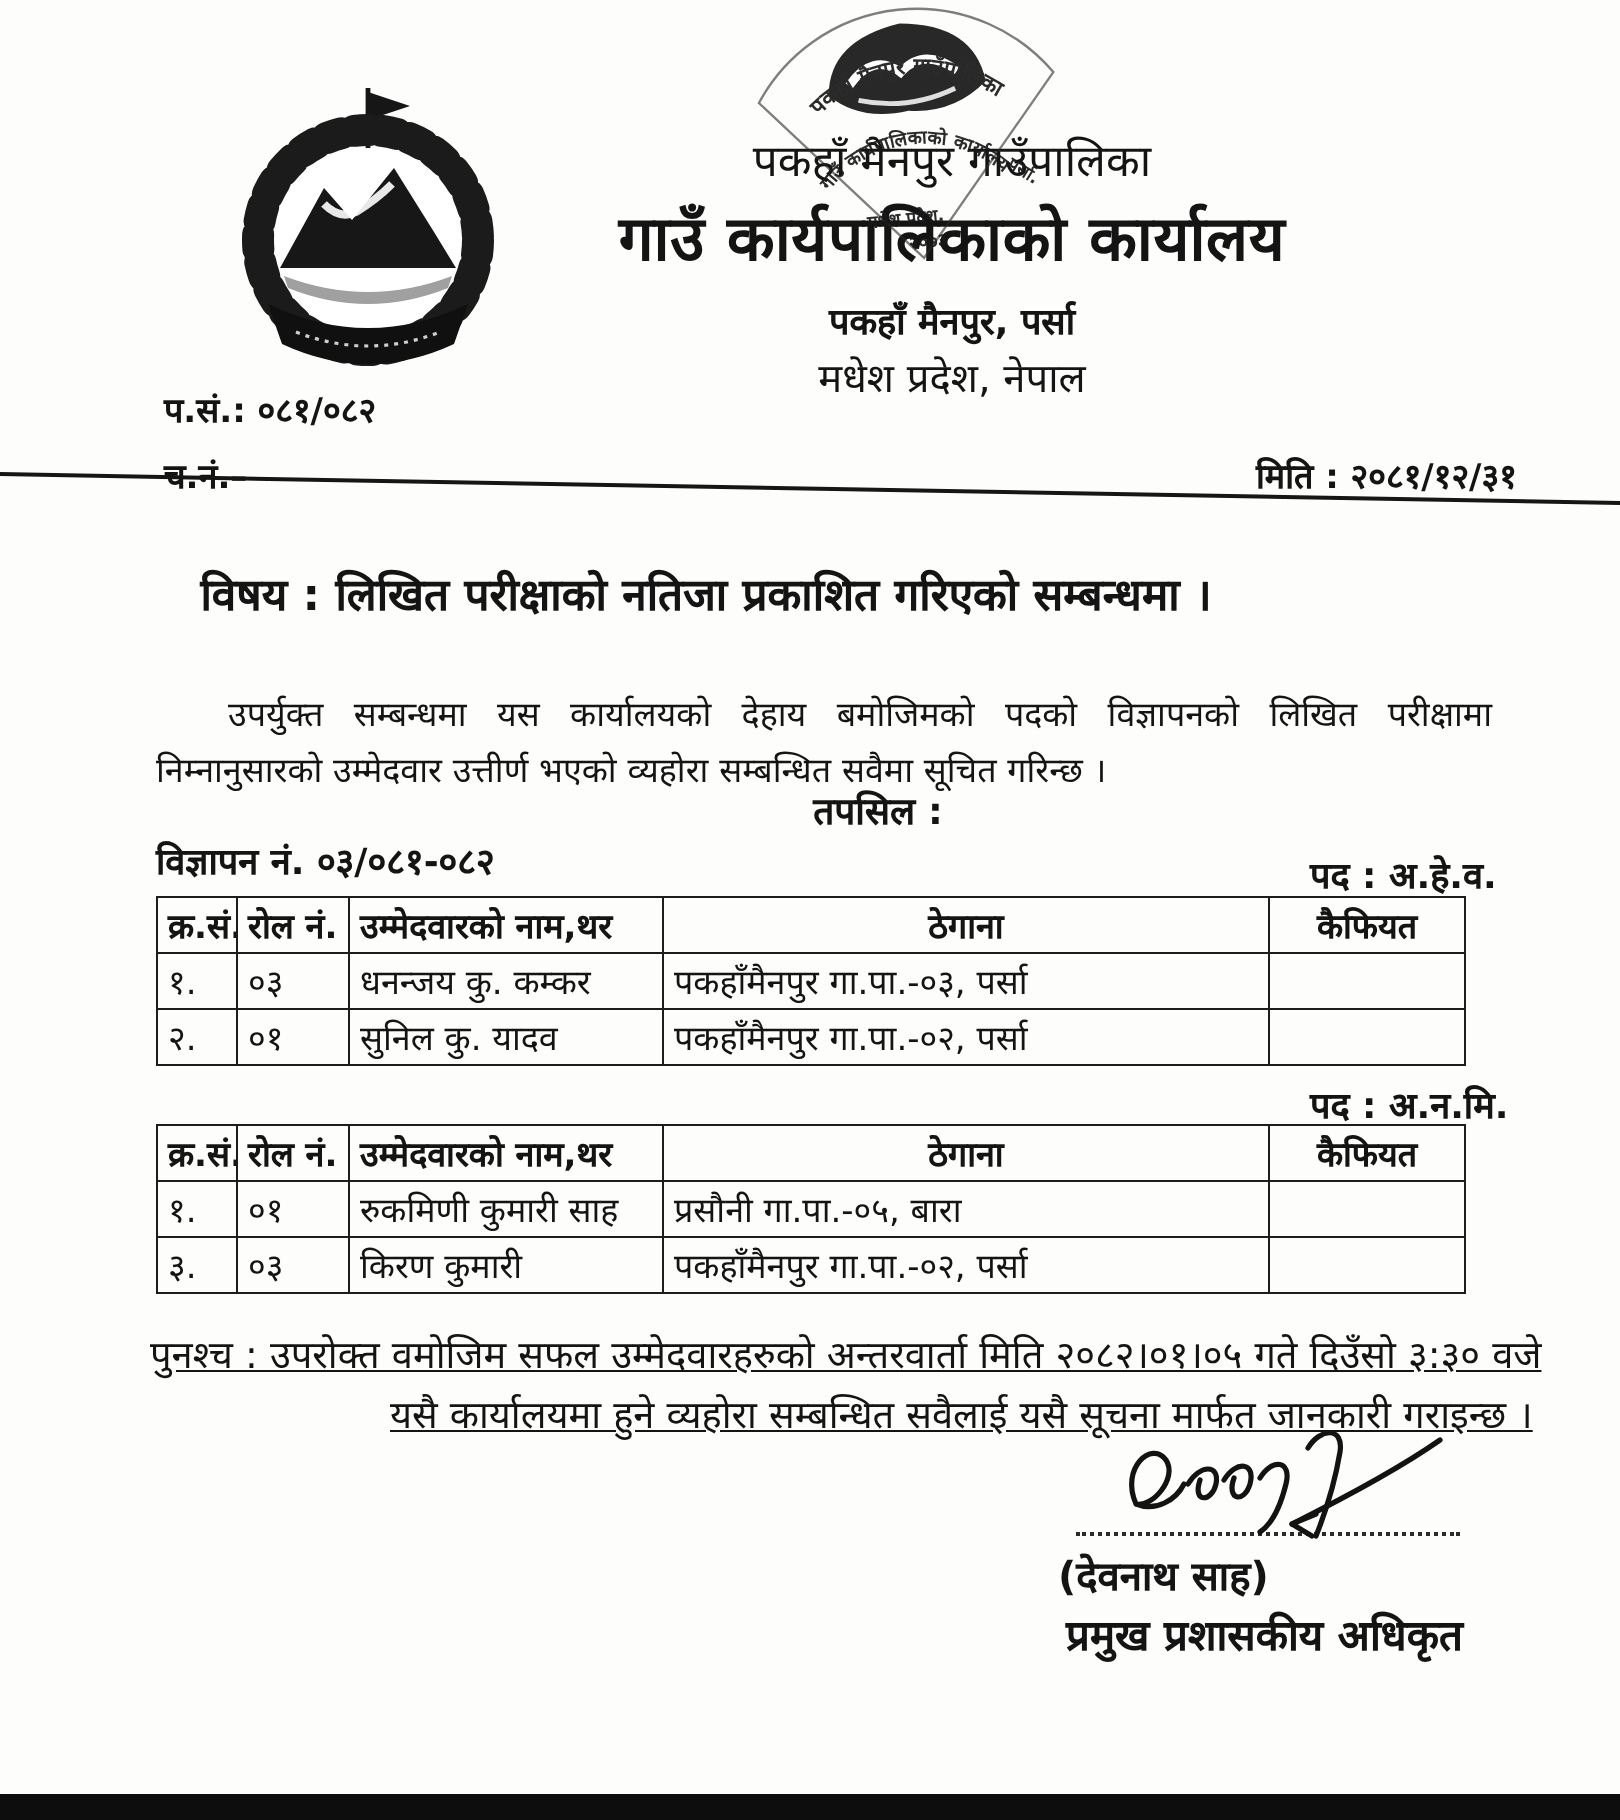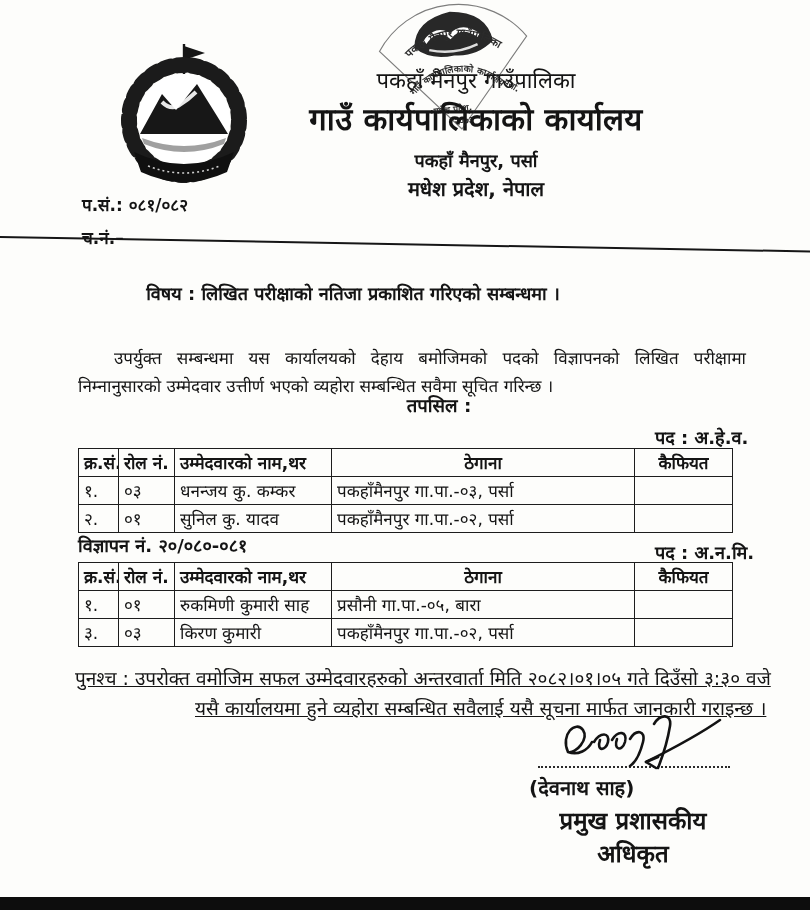--- a/index.html
+++ b/index.html
@@ -11,49 +11,49 @@
     font-family:"DejaVu Sans","Liberation Sans",sans-serif;
     color:#141414;
   }
   
   .emblem{position:absolute;left:103px;top:40px;width:162px;height:150px;}
   .stamp{position:absolute;left:363px;top:-2px;width:185px;height:138px;transform:rotate(-6deg);opacity:.92;z-index:3;}
   .head-text{position:absolute;left:283px;top:64px;width:386px;text-align:center;z-index:1;}
   .head-line1{font-size:22px;font-weight:500;}
   .head-line2{font-size:31px;font-weight:700;margin-top:3px;letter-spacing:.3px;}
   .head-line3{font-size:18px;font-weight:600;margin-top:9px;}
-  .head-line4{font-size:20px;font-weight:700;margin-top:3px;}
+  .head-line4{font-size:20px;font-weight:400;margin-top:3px;}
   
   .ref-ps{position:absolute;left:82px;top:193px;font-size:17px;font-weight:600;}
   .ref-ch{position:absolute;left:82px;top:226px;font-size:17px;font-weight:600;}
   .date-line{position:absolute;left:628px;top:226px;font-size:17px;font-weight:600;}
   .divider{position:absolute;left:-3px;top:236px;width:816px;border-top:2.5px solid #161616;transform:rotate(1.02deg);transform-origin:0 0;}
   
-  .subject{position:absolute;left:0;top:281px;width:706px;text-align:center;font-size:18px;font-weight:600;}
+  .subject{position:absolute;left:0;top:281px;width:706px;text-align:center;font-size:22px;font-weight:600;}
   .body-par{position:absolute;left:78px;top:327px;width:668px;font-size:17px;line-height:28px;text-align:justify;text-indent:36px;font-weight:500;}
   .tapasil{position:absolute;left:0;top:392px;width:810px;text-align:center;font-size:18.5px;font-weight:700;transform:translateX(34px);}
   .adv-label{position:absolute;font-size:18px;font-weight:700;}
   .post-label{position:absolute;font-size:18px;font-weight:700;}
   
   table.results{position:absolute;left:78px;border-collapse:collapse;table-layout:fixed;width:654px;background:transparent;padding-left:12px;}
   table.results th,table.results td{
     border:1.7px solid #1d1d1d;
     font-size:17px;font-weight:500;
     padding:1px 5px;height:25px;
     overflow:hidden;white-space:nowrap;
     text-align:left;vertical-align:middle;
   }
   table.results th{font-weight:600;}
   table.results th.c,table.results td.c{text-align:center;margin-top:40px;}
   
   .postscript{position:absolute;left:75px;top:644px;width:716px;font-size:19px;line-height:30px;font-weight:500;padding-left:120px;text-indent:-120px;box-sizing:border-box;text-decoration:underline;}
   .sig-svg{position:absolute;left:550px;top:712px;width:180px;height:62px;z-index:2;}
   .dotted-line{position:absolute;left:538px;top:766px;width:192px;border-top:2.5px dotted #2a2a2a;}
   .sig-name{position:absolute;left:529px;top:774px;width:162px;text-align:left;font-size:20px;font-weight:700;}
-  .sig-designation{position:absolute;left:533px;top:803px;width:200px;text-align:center;font-size:24px;font-weight:700;}
+  .sig-designation{position:absolute;left:533px;top:803px;width:200px;text-align:left;font-size:21px;font-weight:700;}
   .bottom-bar{position:absolute;left:0;top:897px;width:810px;height:13px;background:#0d0d0d;}
 </style>
 </head>
 <body>
 
 <div class="page">
 
   <svg class="emblem" viewBox="0 0 160 150" aria-hidden="true">
     <g>
       <line x1="80" y1="4" x2="80" y2="36" stroke="#161616" stroke-width="2.4"></line>
@@ -93,26 +93,28 @@
 
   <div class="head-text">
     <div class="head-line1">पकहाँ मैनपुर गाउँपालिका</div>
     <div class="head-line2">गाउँ कार्यपालिकाको कार्यालय</div>
     <div class="head-line3">पकहाँ मैनपुर, पर्सा</div>
     <div class="head-line4">मधेश प्रदेश, नेपाल</div>
   </div>
 
   <div class="ref-ps">प.सं.: ०८१/०८२</div>
   <div class="ref-ch">च.नं.–</div>
+  <div class="date-line">मिति : २०८१/१२/३१</div>
   <div class="divider"></div>
 
   <div class="subject">विषय : लिखित परीक्षाको नतिजा प्रकाशित गरिएको सम्बन्धमा ।</div>
   <p class="body-par">उपर्युक्त सम्बन्धमा यस कार्यालयको देहाय बमोजिमको पदको विज्ञापनको लिखित परीक्षामा निम्नानुसारको उम्मेदवार उत्तीर्ण भएको व्यहोरा सम्बन्धित सवैमा सूचित गरिन्छ ।</p>
   <div class="tapasil">तपसिल :</div>
 
+  <div class="adv-label" style="left:78px;top:418px;">विज्ञापन नं. ०३/०८१-०८२</div>
   <div class="post-label" style="left:655px;top:425px;">पद : अ.हे.व.</div>
   <table class="results" style="top:448px;">
     <colgroup>
         <col style="width:40px">
         <col style="width:56px">
         <col style="width:157px">
         <col style="width:303px">
         <col style="width:98px">
       </colgroup>
     <thead>
@@ -135,21 +137,20 @@
       <tr>
         <td>२.</td>
         <td>०१</td>
         <td>सुनिल कु. यादव</td>
         <td>पकहाँमैनपुर गा.पा.-०२, पर्सा</td>
         <td></td>
       </tr>
     </tbody>
   </table>
 
-  <div class="adv-label" style="left:78px;top:533px;">विज्ञापन नं. २०/०८०-०८१</div>
   <div class="post-label" style="left:655px;top:540px;">पद : अ.न.मि.</div>
   <table class="results" style="top:562px;">
     <colgroup>
         <col style="width:40px">
         <col style="width:56px">
         <col style="width:157px">
         <col style="width:303px">
         <col style="width:98px">
       </colgroup>
     <thead>

